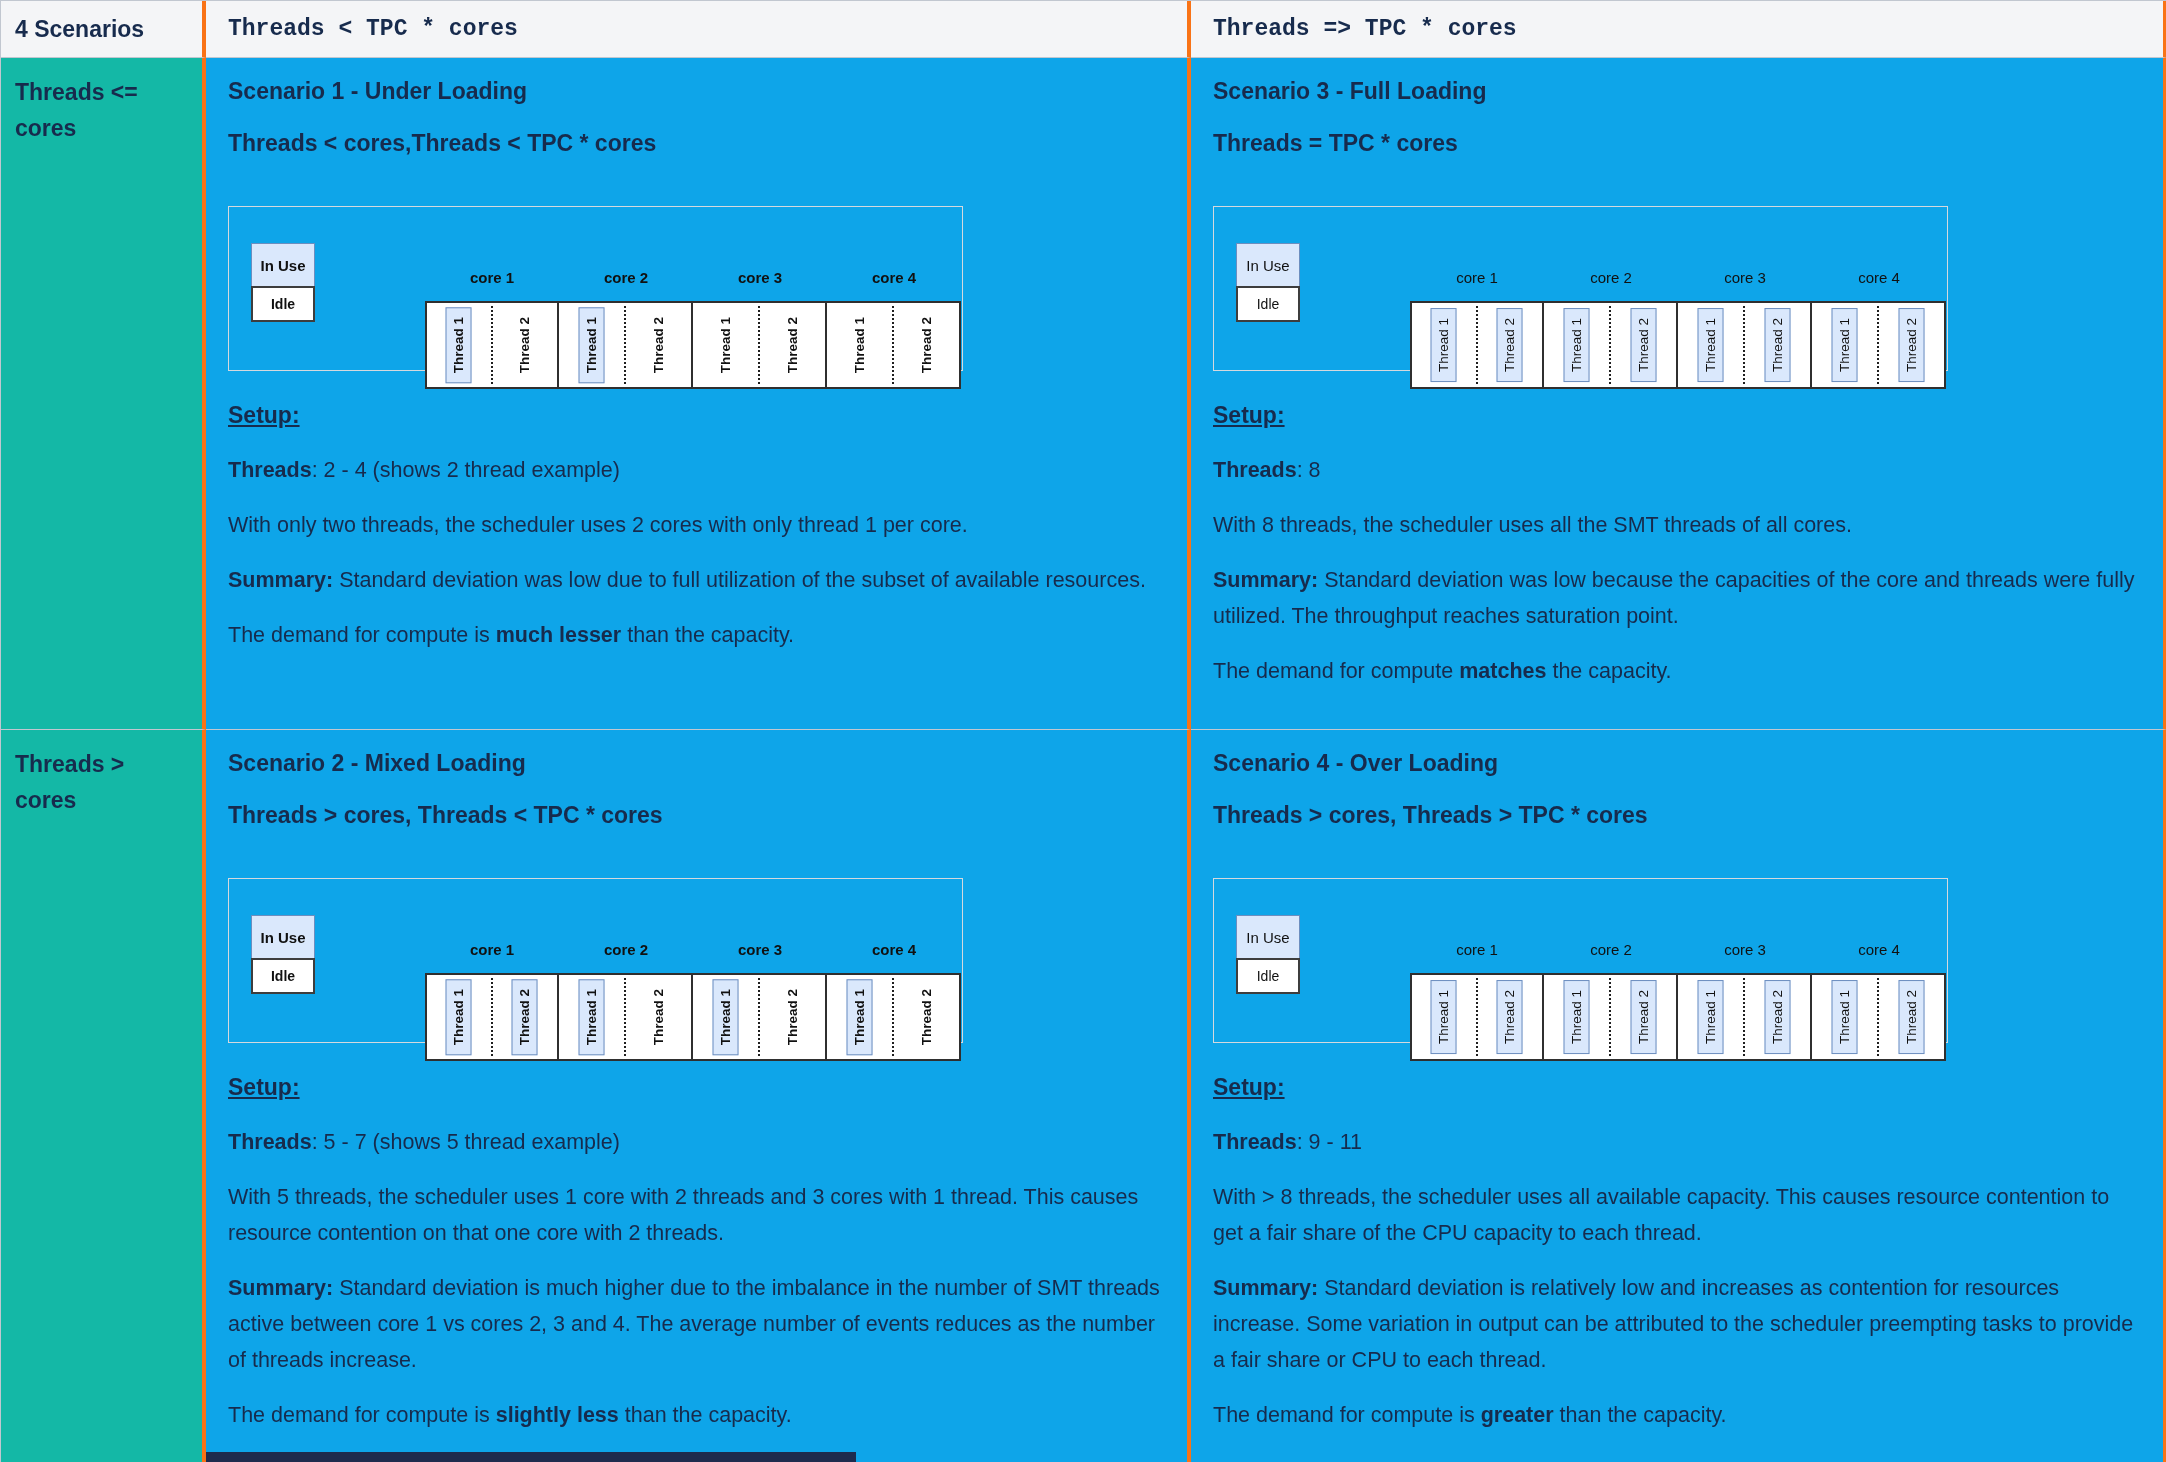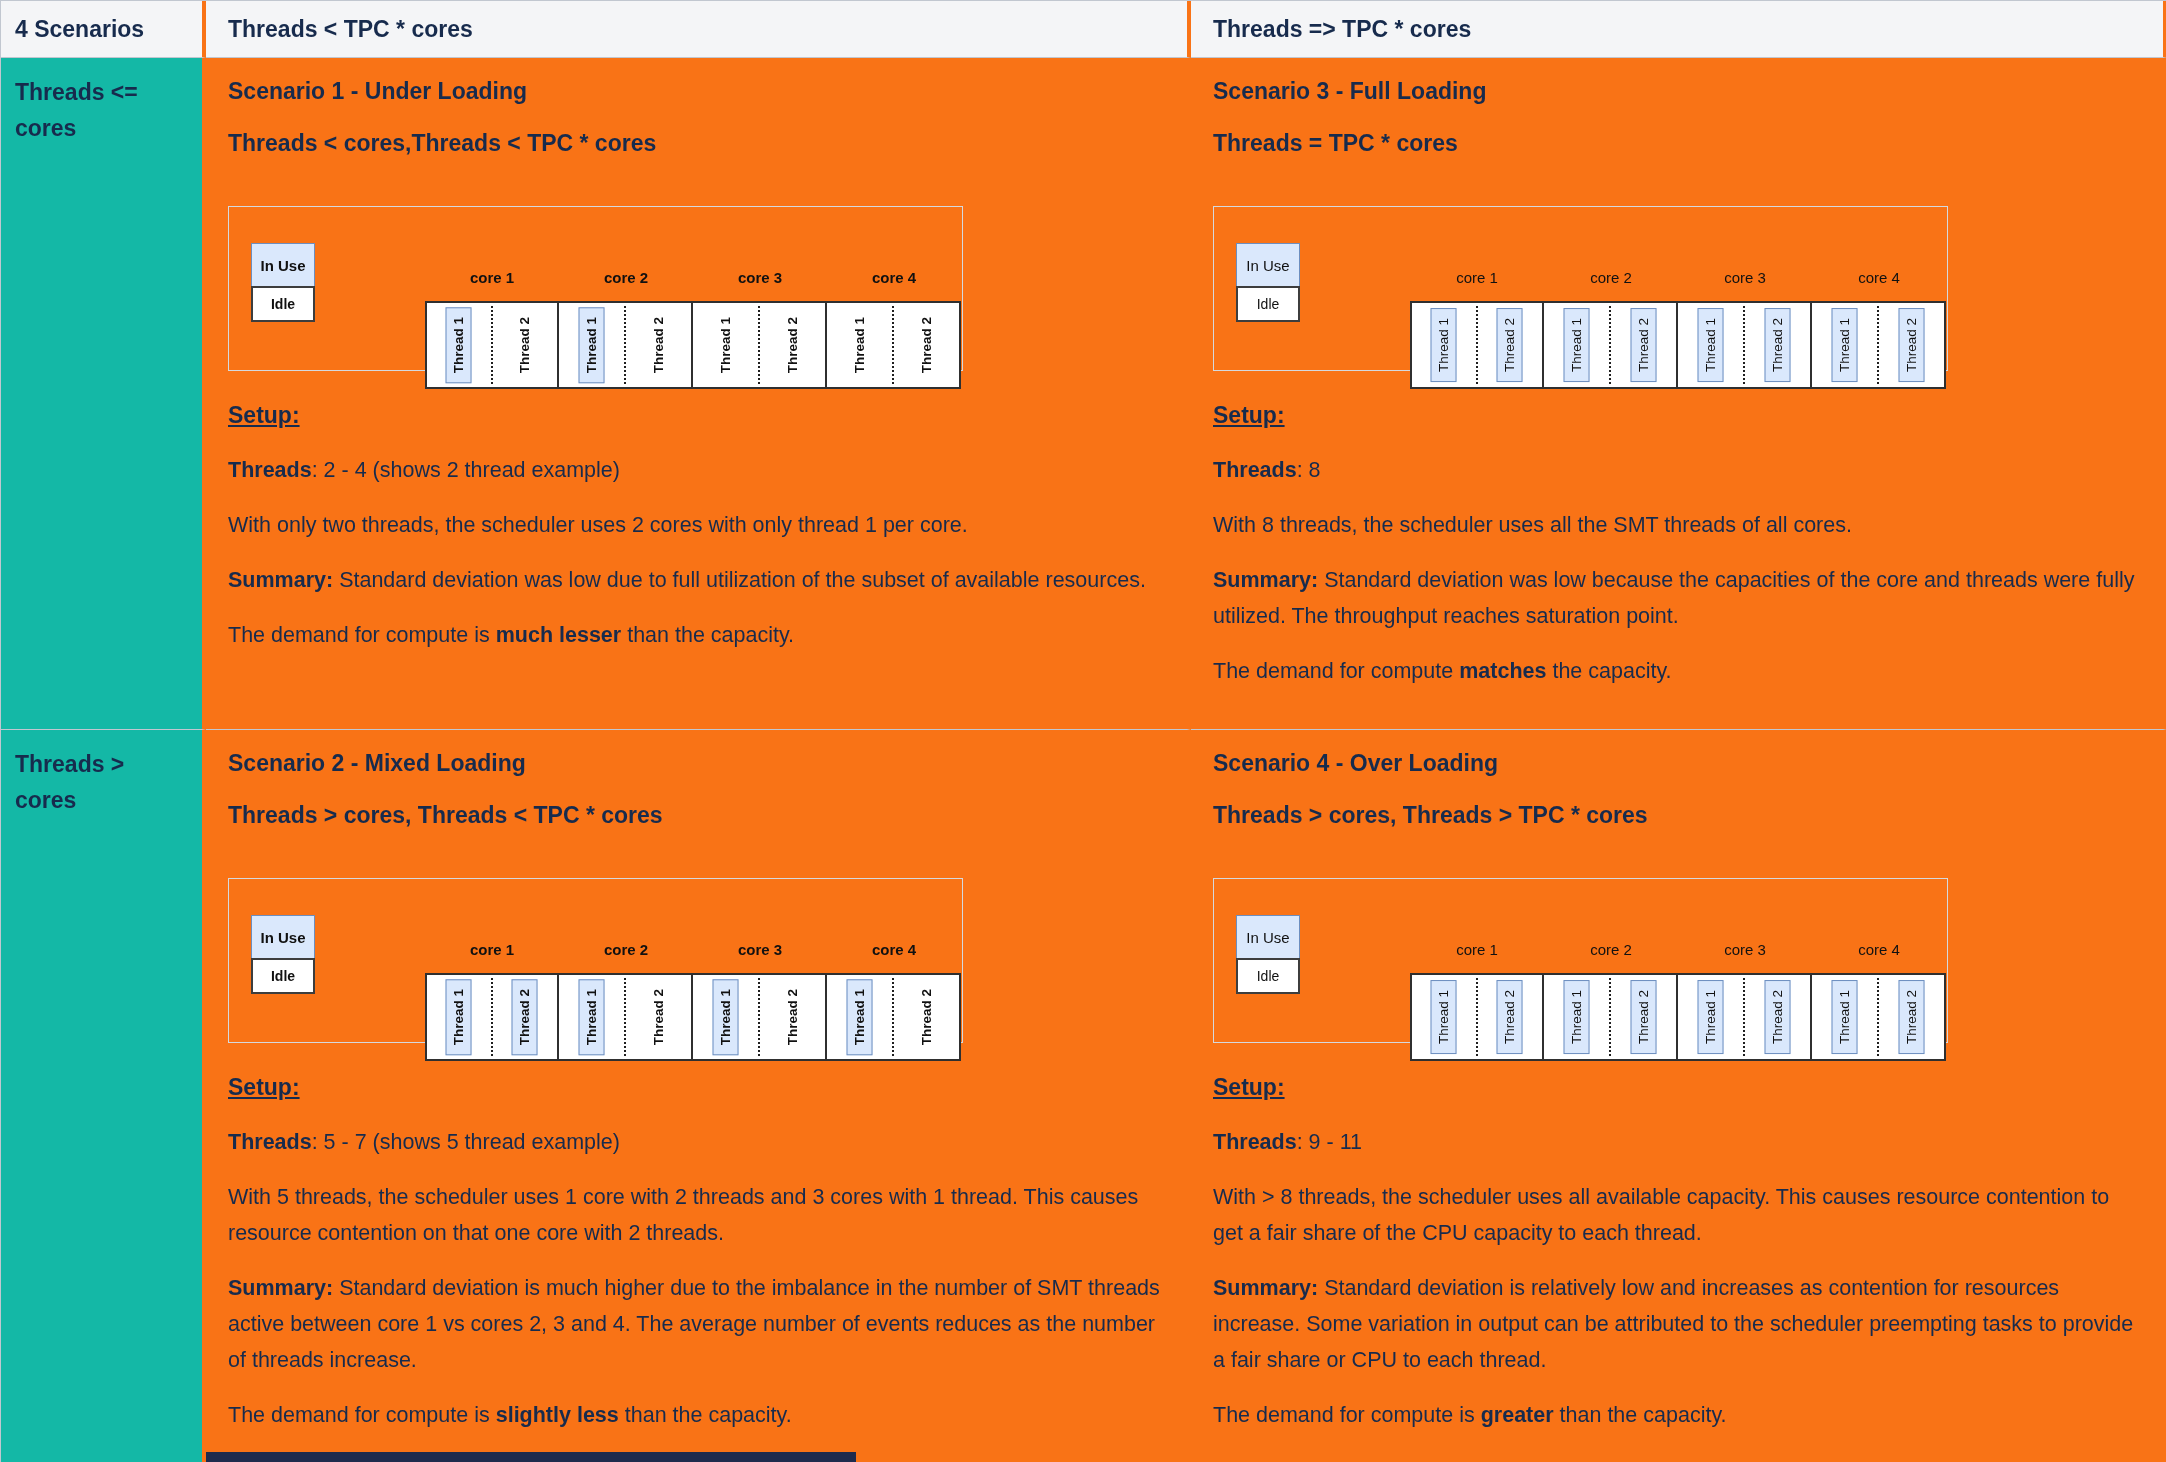--- a/index.html
+++ b/index.html
@@ -18,26 +18,26 @@
   }
   .cell{
     border-right:4px solid #f97316;
     border-bottom:1px solid #C1C7D0;
     box-sizing:border-box;overflow:hidden;
   }
   .head{
     background:#F4F5F7;font-weight:700;font-size:23px;
     display:flex;align-items:center;padding:0 14px;
   }
-  .head.c2,.head.c3{padding:16px 22px;}
+  .head.c2,.head.c3{padding:16px 22px;font-family:Liberation Mono, monospace;}
   .rowlab{
     background:#14b8a6;font-weight:700;font-size:23px;line-height:36px;
     padding:16px 14px;
   }
-  .scen{background:#f97316;padding:18px 24px 9px 22px;position:relative;}
+  .scen{background:#0ea5e9;padding:18px 24px 9px 22px;position:relative;}
   .h{font-size:23px;font-weight:700;margin:0 0 22px 0;line-height:30px;}
   .scen p{font-size:21.5px;line-height:36px;margin:0 0 19px 0;}
   .scen p.h{font-size:23px;line-height:30px;margin:0 0 22px 0;}
   .scen p.setup{font-size:23px;font-weight:700;line-height:36px;margin:12px 0 19px 0;text-decoration:underline;}
   b{font-weight:700;text-align:right;}
 
   
   .diagram{
     width:735px;height:165px;border:1px solid #D5D9DE;
     margin:48px 0 26px 0;position:relative;box-sizing:border-box;

